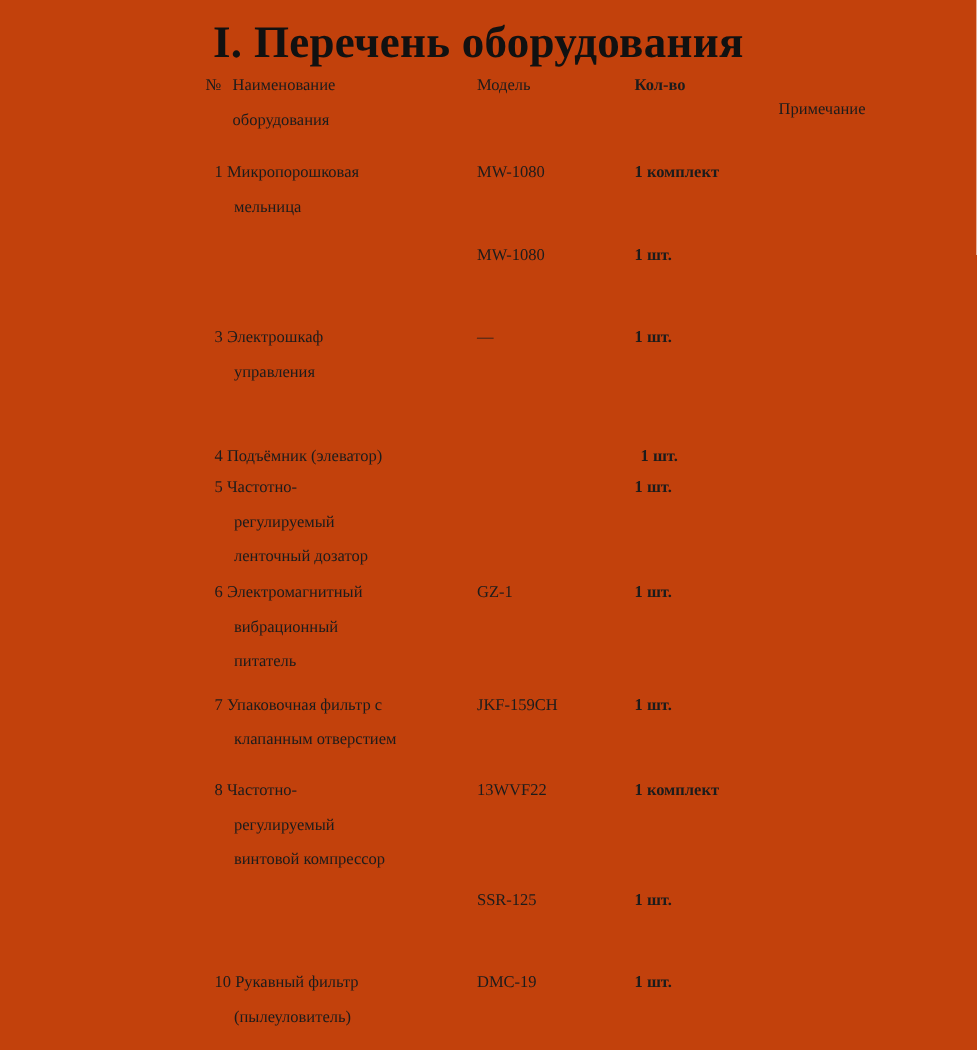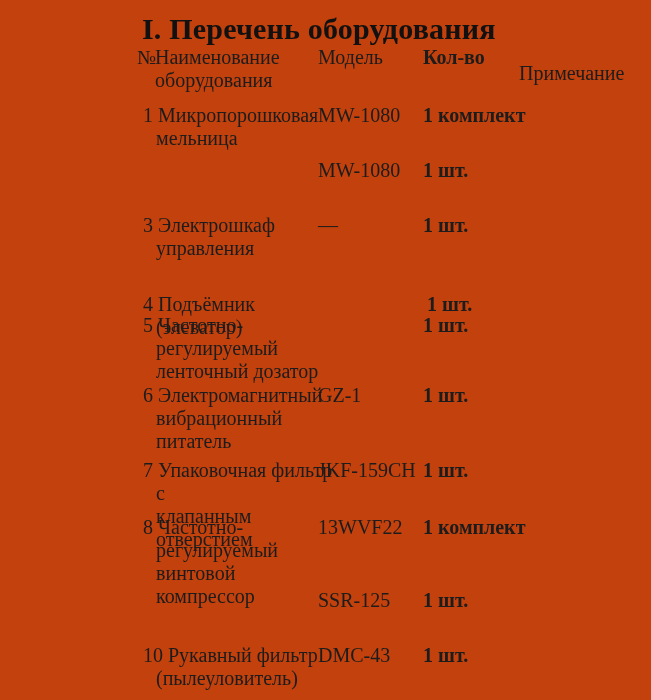--- a/index.html
+++ b/index.html
@@ -25,21 +25,21 @@
     line-height: 36px;
     font-weight: bold;
     color: #111111;
     white-space: nowrap;
     letter-spacing: 0.2px;
   }
   .thead, .row {
     position: absolute;
     left: 0;
     width: 520px;
-    font-size: 20px;
+    font-size: 11px;
     line-height: 23px;
   }
   .thead { top: 46px; }
   .h-num   { position: absolute; left: 137px; white-space: nowrap; }
   .h-name  { position: absolute; left: 155px; white-space: pre-line; }
   .col-model { position: absolute; left: 318px; top: 0; white-space: nowrap; }
   .col-qty   { position: absolute; left: 423px; top: 0; white-space: nowrap; font-weight: bold; }
   .col-note  { position: absolute; left: 519px; top: 0; white-space: nowrap; margin-top: 16px; }
   .name-cell {
     margin: 0;
@@ -132,17 +132,17 @@
   </div>
 
   <div class="row r9">
     <span class="col-model">SSR-125</span>
     <span class="col-qty">1 шт.</span>
   </div>
 
   <div class="row r10">
     <p class="name-cell"><span class="num">10</span> <span class="name">Рукавный фильтр
 (пылеуловитель)</span></p>
-    <span class="col-model">DMC-43</span>
+    <span class="col-model">DMC-19</span>
     <span class="col-qty">1 шт.</span>
   </div>
 
 </div>
 
 </body></html>

